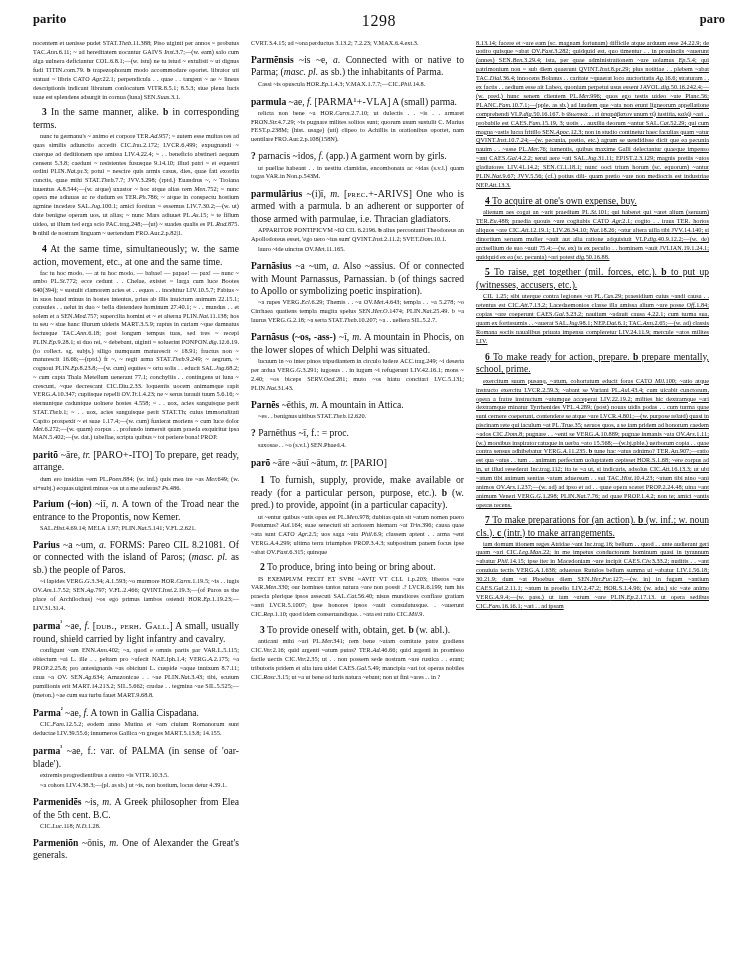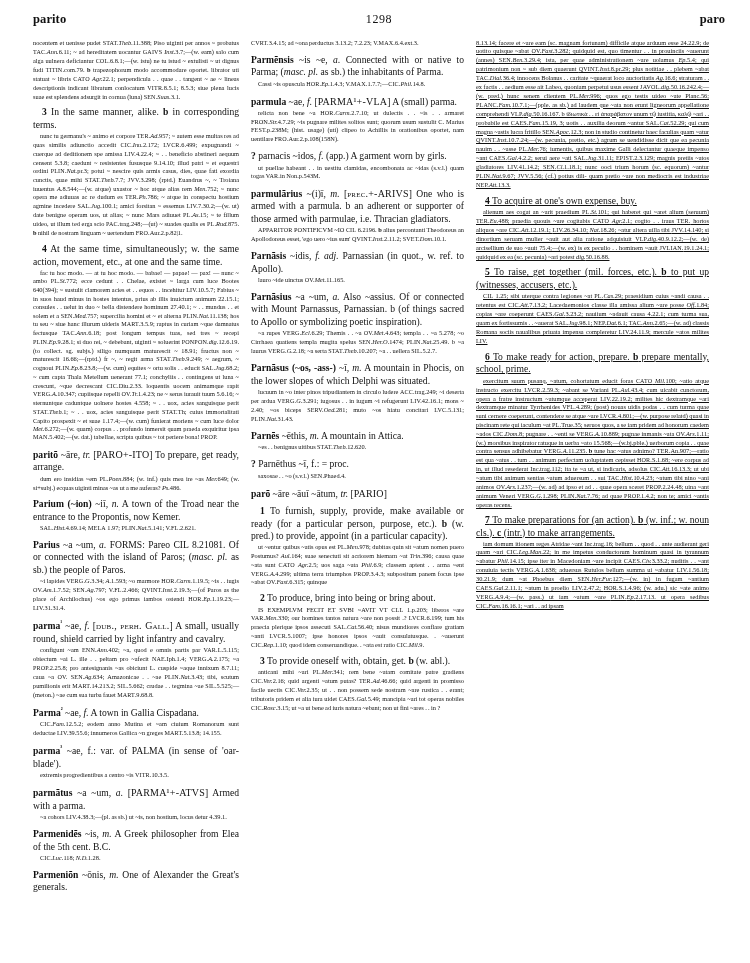--- a/index.html
+++ b/index.html
@@ -23,21 +23,21 @@
     height:18px;
     display:flex;
     align-items:baseline;
     justify-content:space-between;
     font-weight:bold;
     font-size:12.5px;
     letter-spacing:0.1px;
   }
   .runhead .folio{
     font-weight:normal;
-    font-size:12px;
+    font-size:16px;
     font-family:"Liberation Serif","DejaVu Serif",serif;
     letter-spacing:0.6px;
     position:absolute;
     left:50%;
     transform:translateX(-50%);
   }
   
   .cols{
     position:absolute;
     top:38px;left:33px;
@@ -144,21 +144,20 @@
         <p class="hw-line"><span class="hw">Parma<span class="sup">²</span></span> ~ae, <span class="it">f.</span>  A town in Gallia Cispadana.</p>
         <p class="cit"><span class="au">CIC.</span><span class="ti">Fam.</span>12.5.2; eodem anno Mutina et ~am ciuium Romanorum sunt deductae <span class="au">LIV.</span>39.55.6; innumeros Gallica ~n greges <span class="au">MART.</span>5.13.8; 14.155.</p>
       </div>
 
       <div class="entry">
         <p class="hw-line"><span class="hw">parma<span class="sup">³</span></span> ~ae, f.: var. of PALMA (in sense of 'oar-blade').</p>
         <p class="cit">extremis progredientibus a centro ~is <span class="au">VITR.</span>10.3.5.</p>
       </div>
 
       <div class="entry">
-        <p class="hw-line"><span class="hw">parmātus</span> ~a ~um, <span class="it">a.</span>  [<span class="sc">PARMA¹+-ATVS</span>]  Armed with a parma.</p>
         <p class="cit">~a cohors <span class="au">LIV.</span>4.38.3;—(pl. as sb.) ut ~is, non hostium, locus detur 4.39.1.</p>
       </div>
 
       <div class="entry">
         <p class="hw-line"><span class="hw">Parmenidēs</span> ~is, <span class="it">m.</span>  A Greek philosopher from Elea of the 5th cent. B.C.</p>
         <p class="cit"><span class="au">CIC.</span><span class="ti">Luc.</span>118; <span class="ti">N.D.</span>1.28.</p>
       </div>
 
       <div class="entry">
         <p class="hw-line"><span class="hw">Parmeniōn</span> ~ōnis, <span class="it">m.</span>  One of Alexander the Great's generals.</p>
@@ -184,21 +183,20 @@
         <p class="hw-line"><span class="hw">?</span> parnacis ~idos, <span class="it">f.</span>  (app.) A garment worn by girls.</p>
         <p class="cit">ut puellae habeant . . in uestitu clamidas, encombonata ac ~idas (s.v.l.) quam togas <span class="au">VAR.</span>in Non.p.543M.</p>
       </div>
 
       <div class="entry">
         <p class="hw-line"><span class="hw">parmulārius</span> ~(i)ī, <span class="it">m.</span>  [<span class="sc">prec.+-ARIVS</span>]  One who is armed with a parmula.  b an adherent or supporter of those armed with parmulae, i.e. Thracian gladiators.</p>
         <p class="cit"><span class="au">APPARITOR</span> PONTIFICVM ~IO <span class="au">CIL</span> 6.2196.   <span class="bb">b</span> alius percontanti Theodoreus an Apollodoreus esset, 'ego uero ~ius sum' <span class="au">QVINT.</span><span class="ti">Inst.</span>2.11.2; <span class="au">SVET.</span><span class="ti">Dom.</span>10.1.</p>
       </div>
 
       <div class="entry">
-        <p class="hw-line"><span class="hw">Parnāsis</span> ~idis, <span class="it">f.</span> <span class="it">adj.</span>  Parnassian (in quot., w. ref. to Apollo).</p>
         <p class="cit">lauro ~ide uinctus <span class="au">OV.</span><span class="ti">Met.</span>11.165.</p>
       </div>
 
       <div class="entry">
         <p class="hw-line"><span class="hw">Parnāsius</span> ~a ~um, <span class="it">a.</span>  Also ~assius.  Of or connected with Mount Parnassus, Parnassian.  b (of things sacred to Apollo or symbolizing poetic inspiration).</p>
         <p class="cit">~a rupes <span class="au">VERG.</span><span class="ti">Ecl.</span>6.29; Themis . . ~a <span class="au">OV.</span><span class="ti">Met.</span>4.643; templa . . ~a 5.278; ~o Cirrhaea quatiens templa mugita spelus <span class="au">SEN.</span><span class="ti">Her.O.</span>1474; <span class="au">PLIN.</span><span class="ti">Nat.</span>25.49.   b ~a laurus <span class="au">VERG.</span><span class="ti">G.</span>2.18; ~a serta <span class="au">STAT.</span><span class="ti">Theb.</span>10.207; ~a . . uellera <span class="au">SIL.</span>5.2.7.</p>
       </div>
 
       <div class="entry">
         <p class="hw-line"><span class="hw">Parnāsus (~os, -ass-)</span> ~ī, <span class="it">m.</span>  A mountain in Phocis, on the lower slopes of which Delphi was situated.</p>

